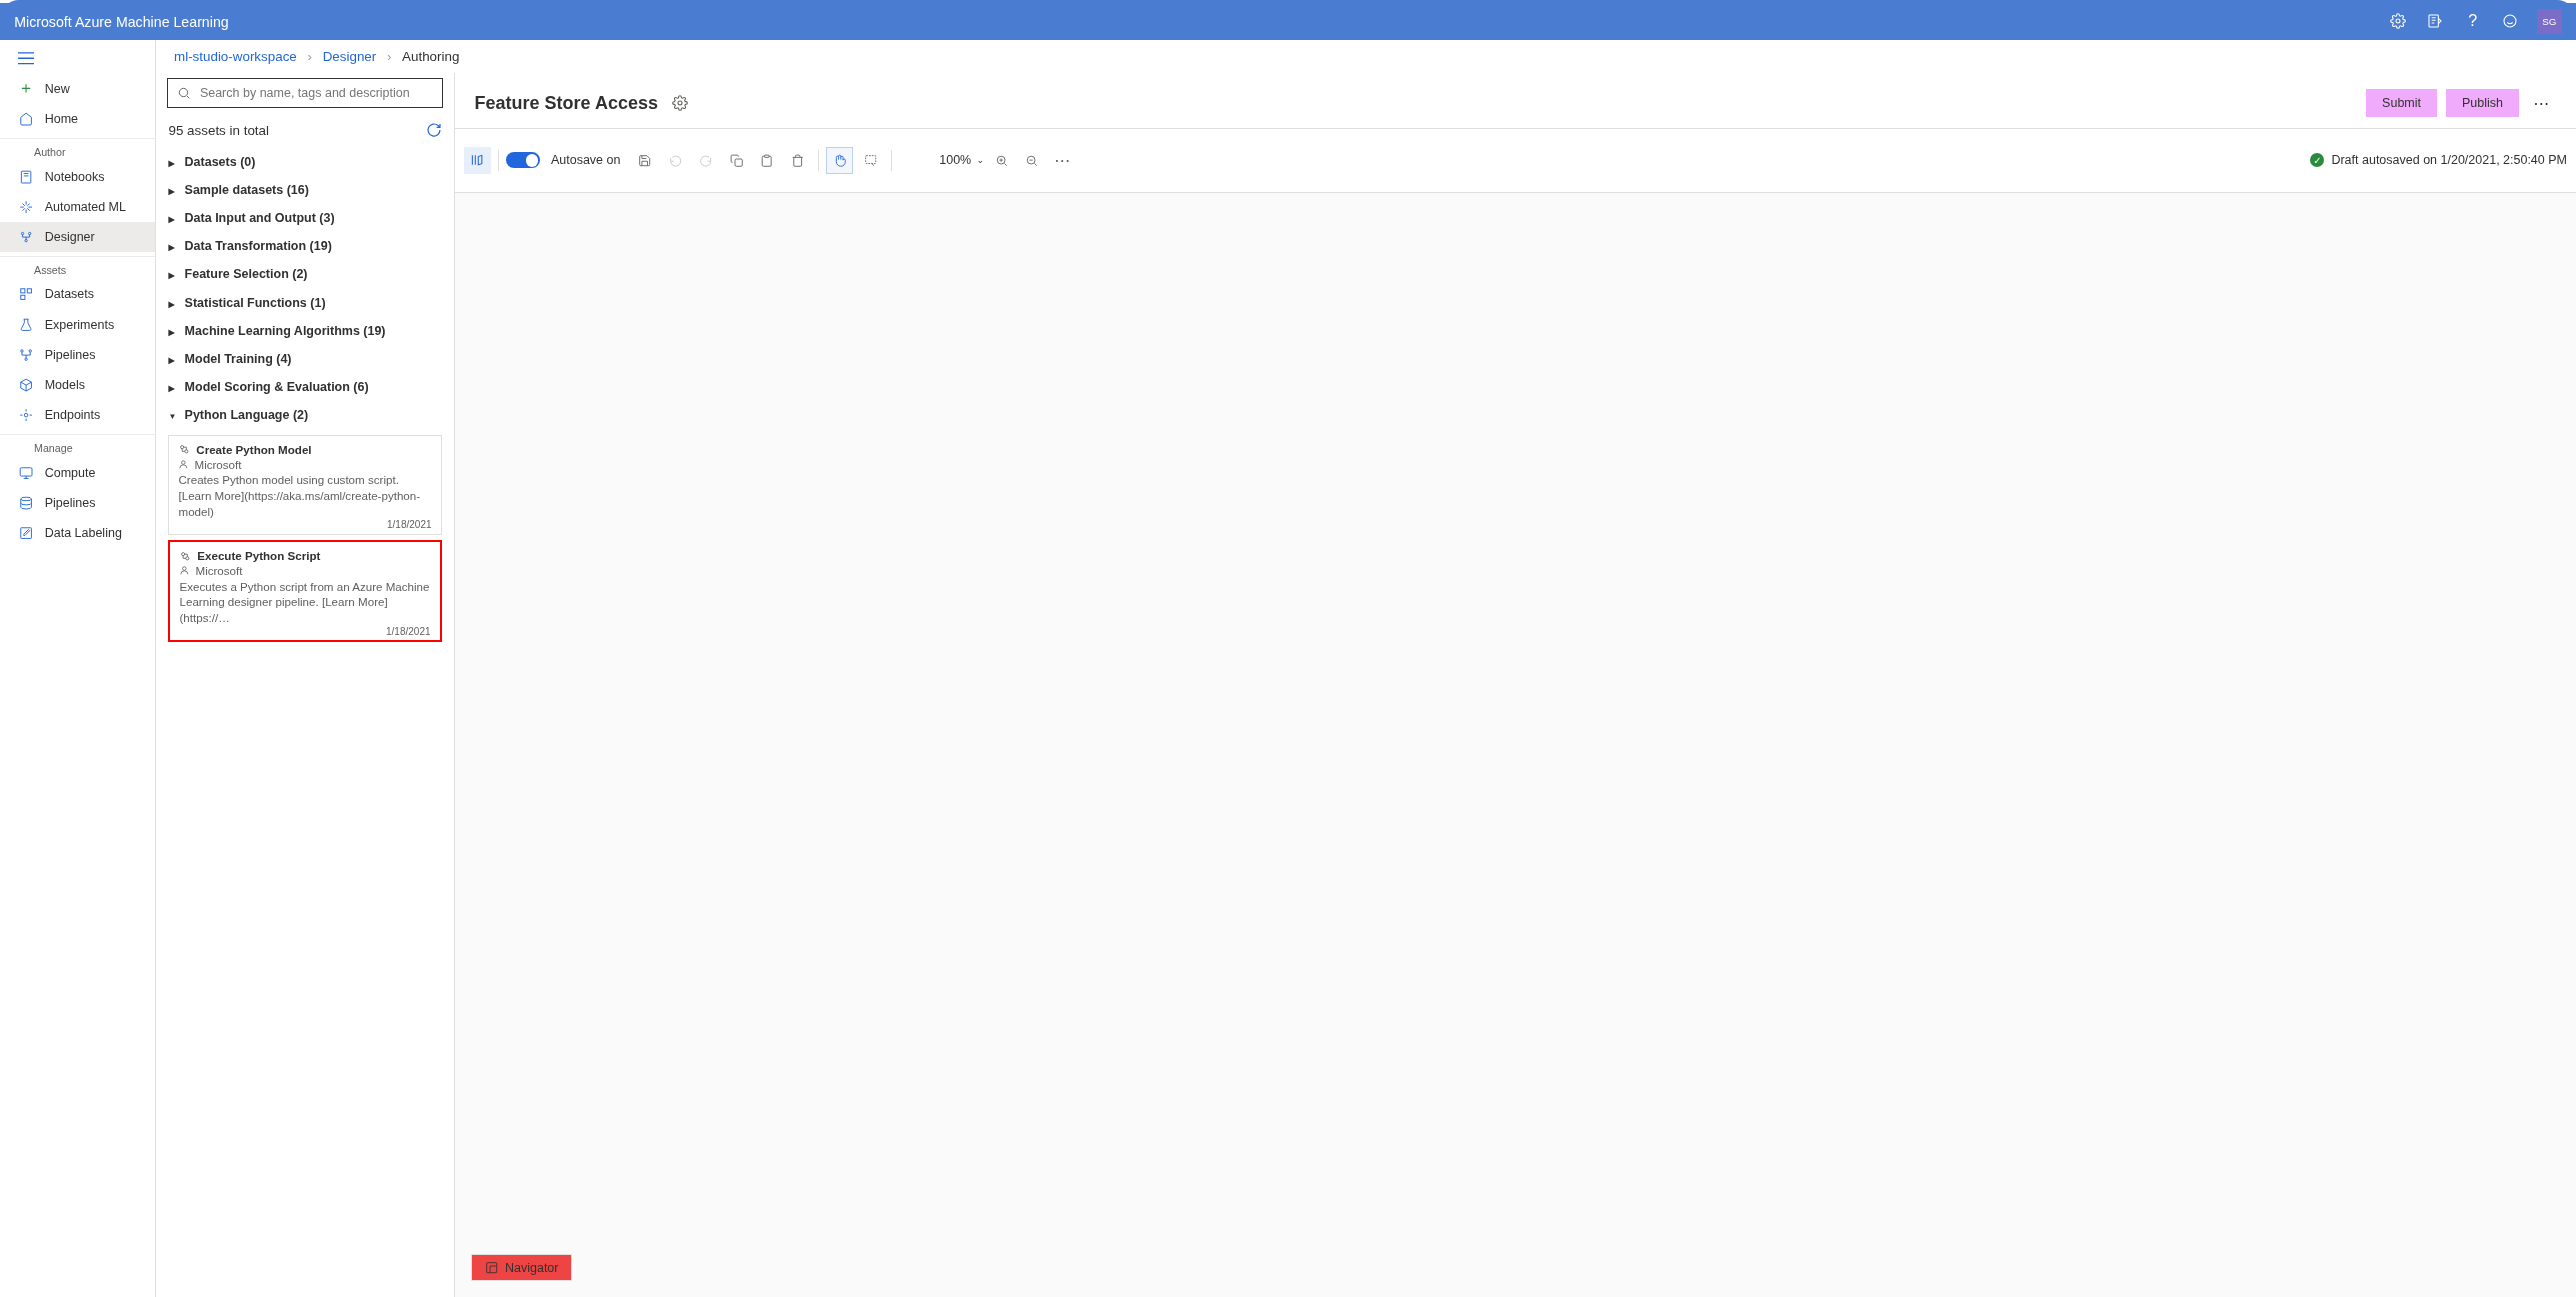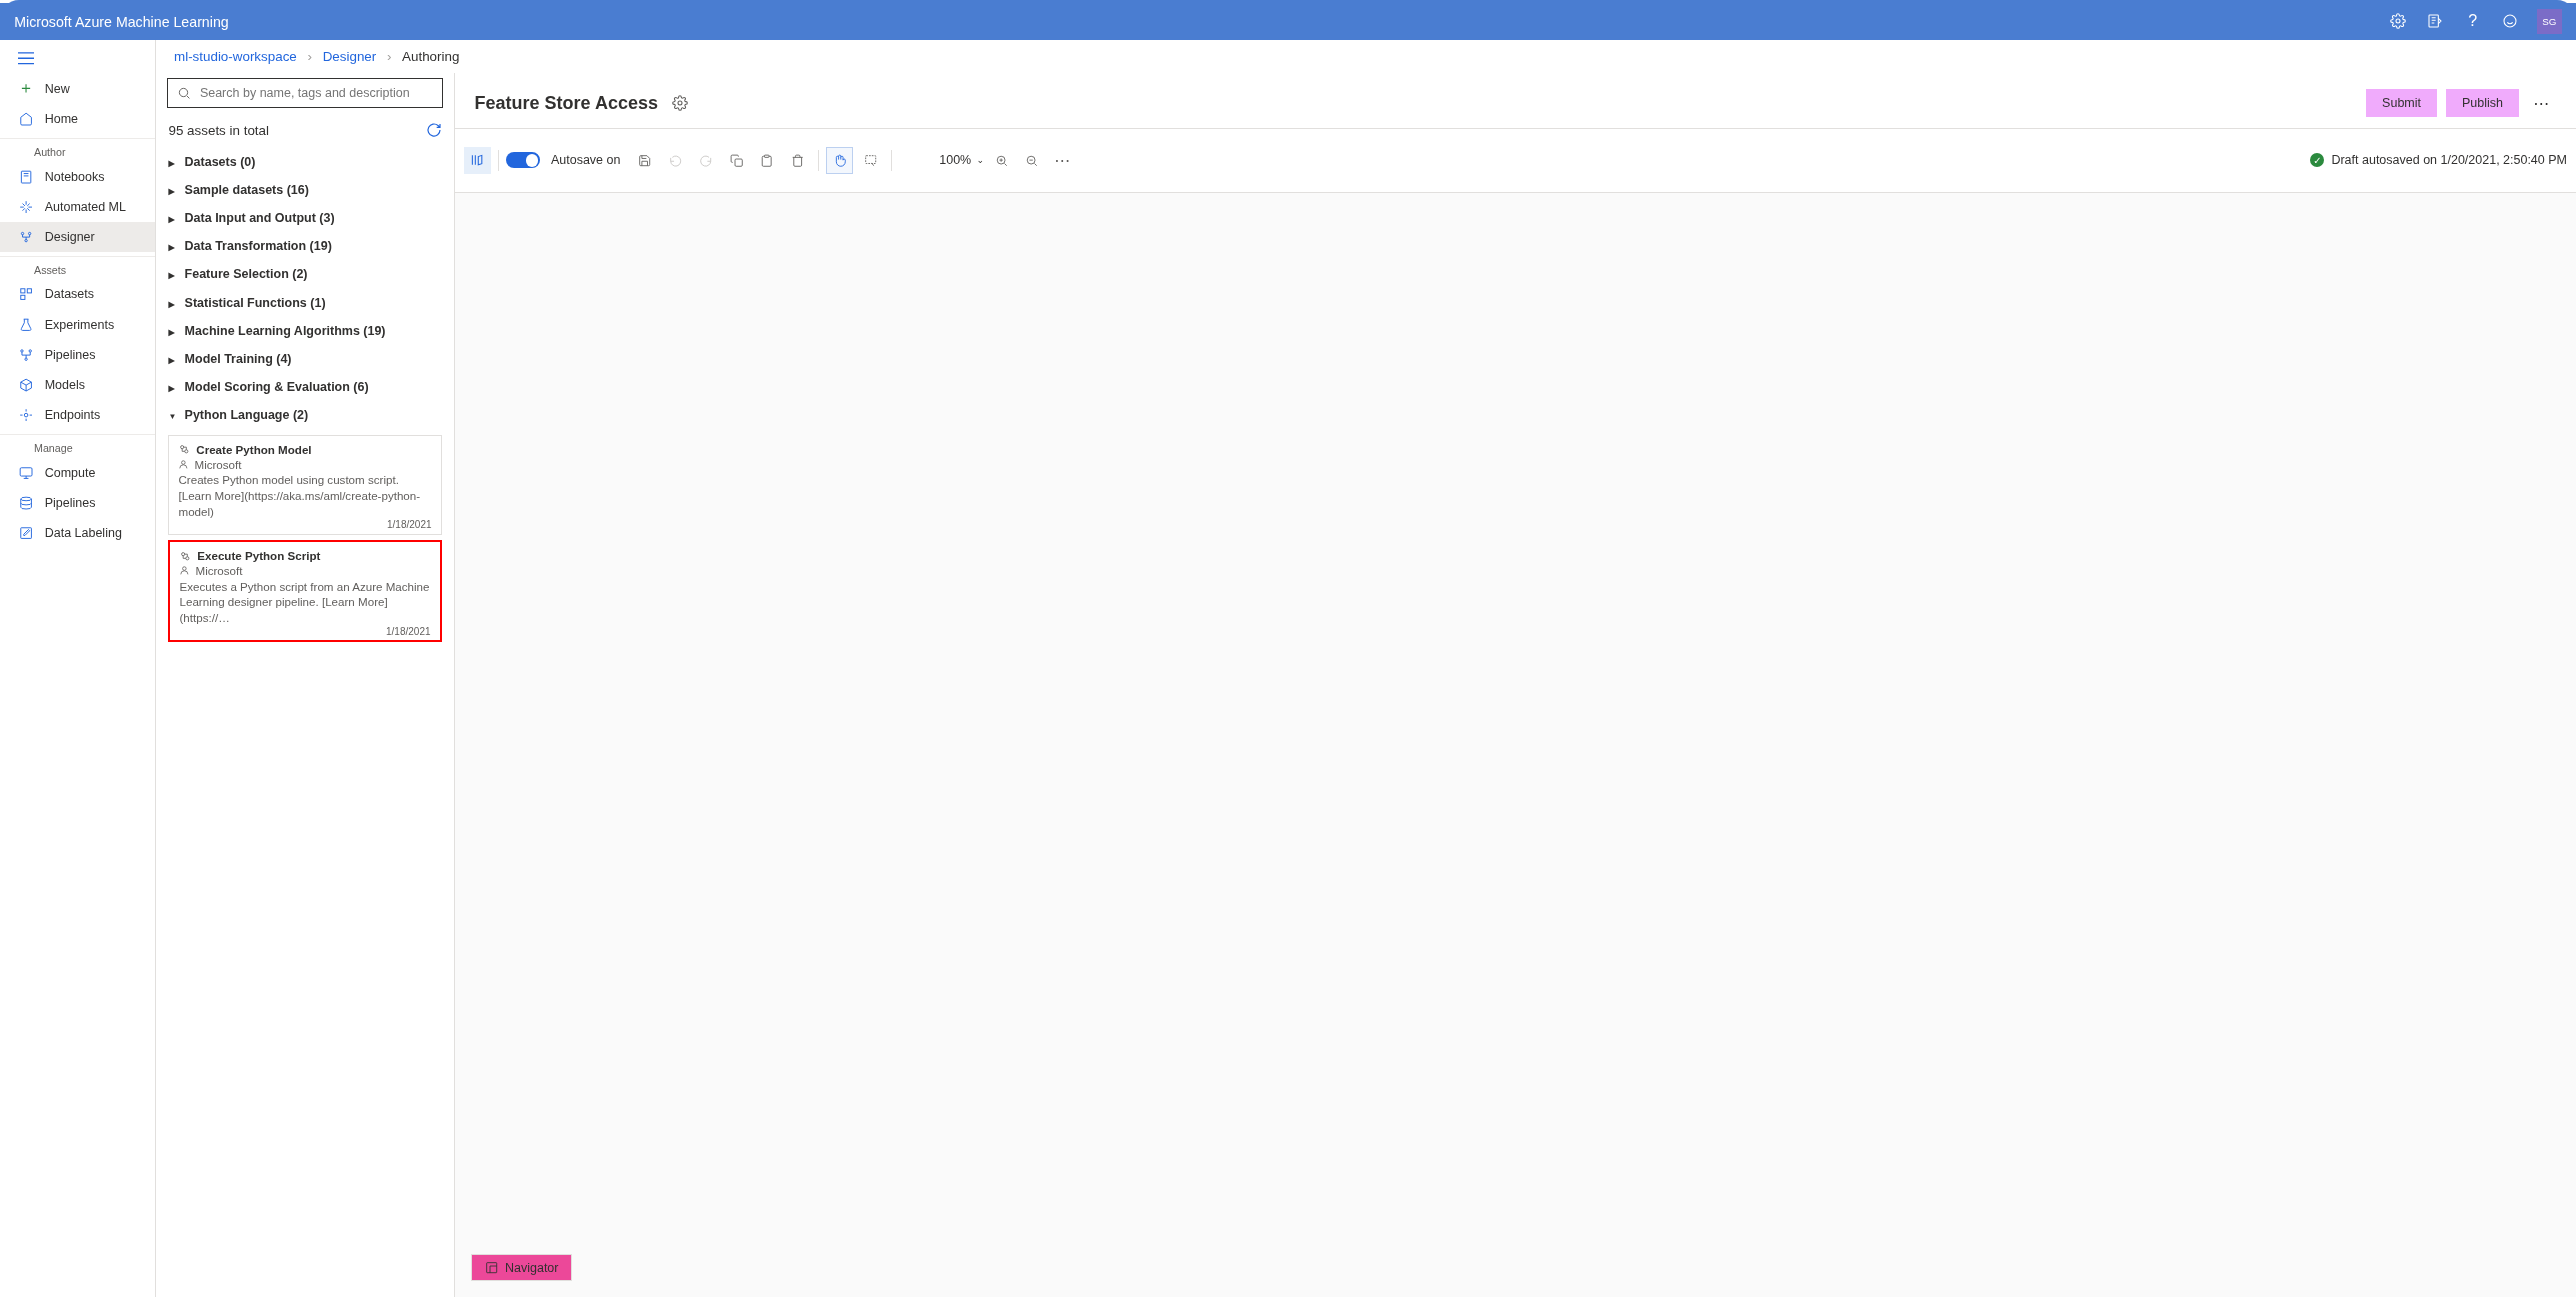--- a/index.html
+++ b/index.html
@@ -50,21 +50,21 @@
 .tool { width: 27px; height: 27px; display: flex; align-items: center; justify-content: center; cursor: pointer; color: #605e5c; }
 .tool.active { color: #2266dd; background: #e6effa; }
 .tool.activeborder { border: 0.9px solid #bcd0f0; background: #f3f7fd; }
 .toggle { position: relative; width: 34px; height: 16px; background: #2266dd; border-radius: 9px; cursor: pointer; }
 .toggle::after { content: ""; position: absolute; right: 1.8px; top: 1.8px; width: 12.5px; height: 12.5px; background: #fff; border-radius: 50%; }
 .vdiv { width: 0.9px; height: 21.4px; background: #e1dfdd; margin: 0 3.6px; }
 .zoom { display: flex; align-items: center; gap: 3.6px; color: #323130; cursor: pointer; margin-left: 40px; }
 .status-right { margin-left: auto; display: flex; align-items: center; gap: 7.1px; color: #323130; }
 .checkcircle { width: 14.2px; height: 14.2px; border-radius: 50%; background: #2b8a3e; color: #fff; display: flex; align-items: center; justify-content: center; font-size: 9.8px; }
 .canvas { flex: 1; position: relative; background: #fafafa; }
-.navigator-btn { position: absolute; bottom: 16px; left: 16px; background: #ec4899; border: 0.9px solid #e1dfdd; padding: 5.3px 12.5px; display: flex; align-items: center; gap: 7.1px; cursor: pointer; font-size: 12.5px; }
+.navigator-btn { position: absolute; bottom: 16px; left: 16px; background: #ef4444; border: 0.9px solid #e1dfdd; padding: 5.3px 12.5px; display: flex; align-items: center; gap: 7.1px; cursor: pointer; font-size: 12.5px; }
 svg { display: block; }
 .disabled { color: #c8c6c4; }
 </style>
 </head>
 <body>
 
 <div class="app">
 
   <div class="topbar">
     <div class="topbar-title">Microsoft Azure Machine Learning</div>

